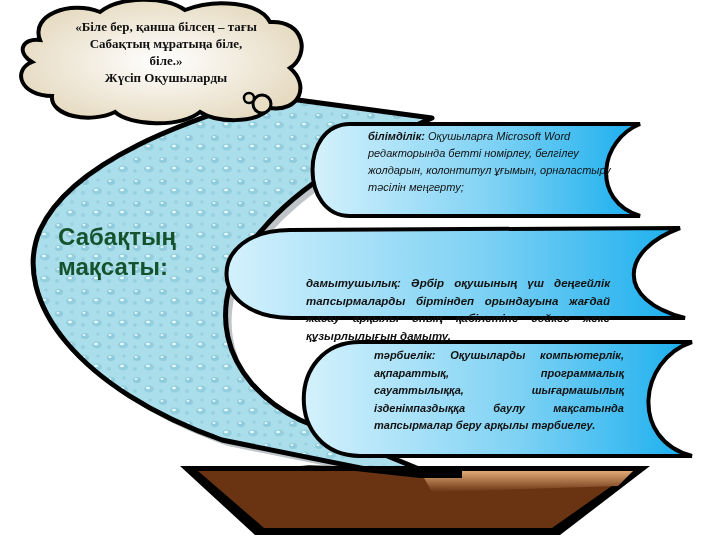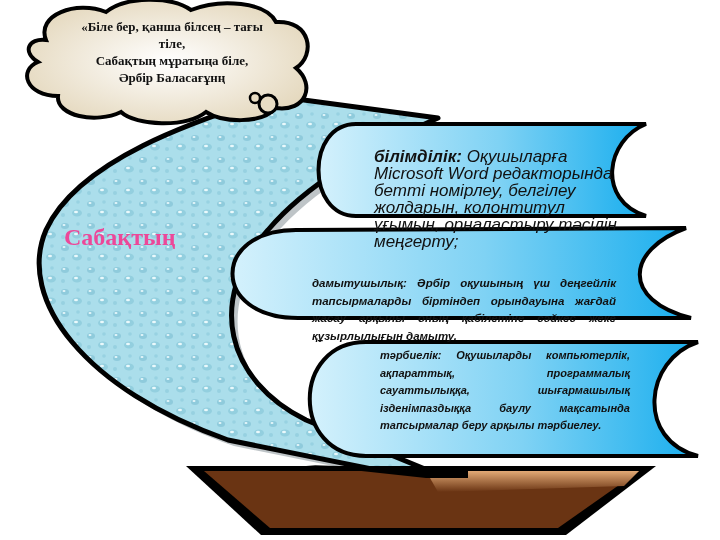--- a/index.html
+++ b/index.html
@@ -1,37 +1,37 @@
 <!DOCTYPE html>
 <html><head>
   <meta charset="utf-8">
   <style>
     html, body { margin: 0; padding: 0; background: #ffffff; }
     body { width: 720px; height: 540px; position: relative; overflow: hidden; }
-    .stage { position: absolute; left: 6px; top: 0; width: 656px; height: 540px; }
+    .stage { position: absolute; left: 0; top: 0; width: 656px; height: 540px; }
     svg.bg { position: absolute; left: 0; top: 0; }
     .cloud-text {
       position: absolute; left: 52px; top: 18px; width: 228px;
       font-family: "Liberation Serif", "DejaVu Serif", serif;
       font-weight: bold; font-size: 13px; line-height: 17px;
       text-align: center; color: #111;
     }
     .cloud-text div { white-space: nowrap; }
     .title {
       position: absolute; left: 58px; top: 222px;
-      font-family: Liberation Serif, serif;
+      font-family: Liberation Sans, sans-serif;
       font-weight: bold; font-size: 24px; line-height: 30px;
-      color: #ec4899;
+      color: #14532d;
     }
     .banner-text {
       position: absolute;
       font-family: "Liberation Sans", "DejaVu Sans", sans-serif;
       font-style: italic; color: #111;
     }
-    .b1 { left: 368px; top: 128px; width: 250px; font-size: 17px; line-height: 17px; margin-top: 20px; }
+    .b1 { left: 368px; top: 128px; width: 250px; font-size: 11px; line-height: 17px; }
     .b1 .lbl { font-weight: bold; }
     .b2 { left: 306px; top: 235px; width: 304px; font-size: 11.5px; line-height: 17.5px; font-weight: bold; text-align: justify; margin-top: 40px; }
     .b3 { left: 374px; top: 347px; width: 250px; font-size: 11px; line-height: 17.5px; font-weight: bold; text-align: justify; }
   </style>
 </head>
 <body>
 
 <div class="stage">
 
   <svg class="bg" width="720" height="540" viewBox="0 0 720 540">
@@ -80,27 +80,28 @@
     <path d="M40,40 C30,15 70,0 100,12 C120,-4 165,-4 185,10 C215,-2 260,2 270,22
              C305,20 310,55 290,68 C310,85 300,112 270,108 C255,125 215,122 200,112
              C180,128 130,126 115,112 C90,124 50,116 52,96 C20,96 12,70 32,62
              C16,52 22,38 40,40 Z" fill="url(#cloudGrad)" stroke="#000" stroke-width="4"></path>
     <circle cx="262" cy="104" r="9" fill="#e8dcc3" stroke="#000" stroke-width="3"></circle>
     <circle cx="249" cy="98" r="5" fill="#e8dcc3" stroke="#000" stroke-width="2.5"></circle>
   </svg>
 
   <div class="cloud-text">
     <div>«Біле бер, қанша білсең – тағы</div>
-    <div>тіле,</div>
     <div>Сабақтың мұратыңа біле,</div>
-    <div>Әрбір Баласағұнң</div>
+    <div>біле.»</div>
+    <div>Жүсіп Оқушыларды</div>
   </div>
 
   <div class="title">
     <div>Сабақтың</div>
+    <div>мақсаты:</div>
   </div>
 
   <div class="banner-text b1">
     <span class="lbl">білімділік:</span>
     <span>Оқушыларға Microsoft Word редакторында бетті номірлеу, белгілеу жолдарын, колонтитул ұғымын, орналастыру тәсілін меңгерту;</span>
   </div>
 
   <div class="banner-text b2">
     <span>дамытушылық:</span>
     <span>Әрбір оқушының үш деңгейлік тапсырмаларды біртіндеп орындауына жағдай жасау арқылы оның қабілетіне сәйкес жеке құзырлылығын дамыту.</span>

